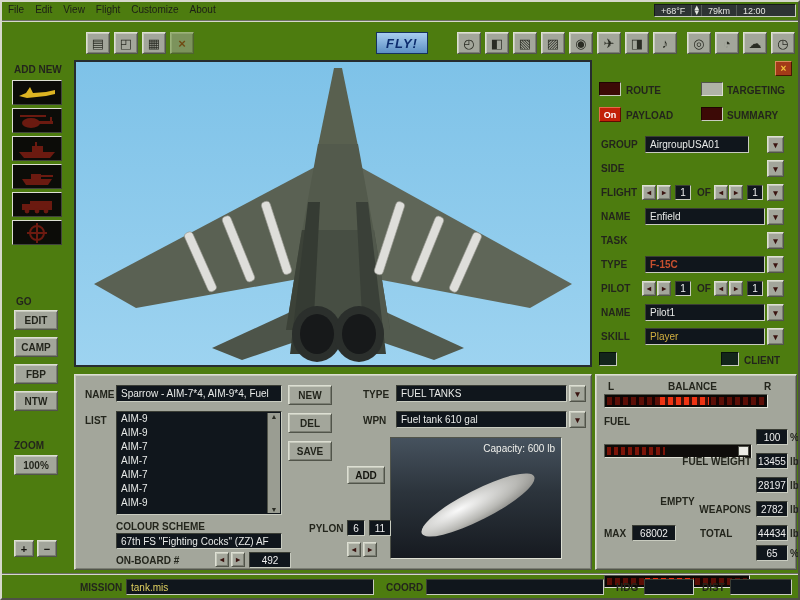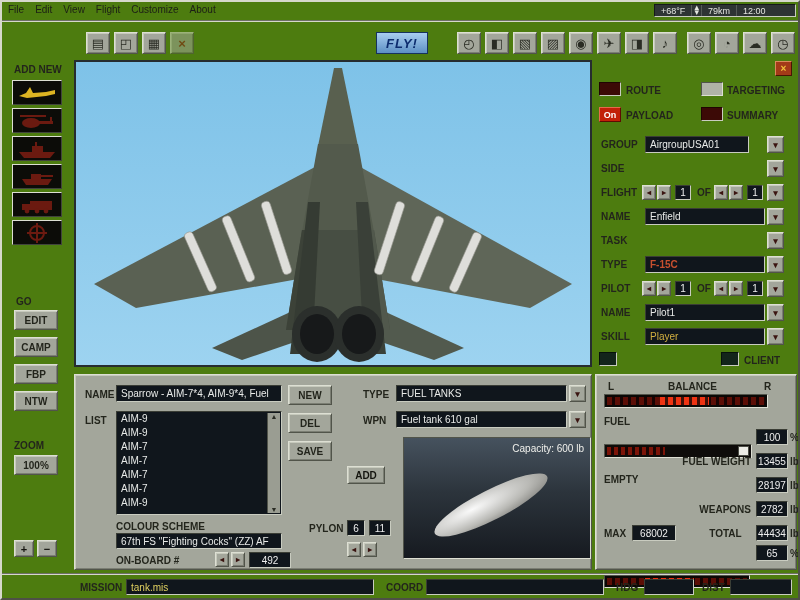--- a/index.html
+++ b/index.html
@@ -404,21 +404,21 @@
         <span>Fuel tank 610 gal</span>
       </div>
     <div class="abs raised btn dd" style="left:494px;top:36px">
         <span>▾</span>
       </div>
 
     <div class="abs raised btn" style="left:272px;top:91px;width:38px;height:18px;font-size:10px;font-weight:bold">
         <span>ADD</span>
       </div>
 
-    <div class="abs imgpanel" style="left:328px;top:62px;width:188px;height:122px">
+    <div class="abs imgpanel" style="left:315px;top:62px;width:172px;height:122px">
       <span class="abs" style="right:6px;top:5px;color:#f0f0ec;font-size:10px">Capacity: 600 lb</span>
       <span class="tank-shape"></span>
     </div>
 
     <div class="abs lbl" style="left:234px;top:148px">PYLON</div>
     <div class="abs vbox" style="left:272px;top:145px;width:18px;height:16px;justify-content:center">
         <span>6</span>
       </div>
     <div class="abs vbox" style="left:294px;top:145px;width:22px;height:16px;justify-content:center">
         <span>11</span>
@@ -465,37 +465,37 @@
         <span>100</span>
       </div>
     <span class="abs lbl" style="left:194px;top:57px">%</span>
 
     <span class="abs lbl" style="left:8px;top:81px;width:147px;text-align:right">FUEL WEIGHT</span>
     <div class="abs vbox" style="left:160px;top:78px;width:32px;height:16px">
         <span>13455</span>
       </div>
     <span class="abs lbl" style="left:194px;top:81px">lb</span>
 
-    <span class="abs lbl" style="left:8px;top:99px;width:147px;text-align:left">EMPTY</span>
+    <span class="abs lbl" style="left:8px;top:121px;width:147px;text-align:center">EMPTY</span>
     <div class="abs vbox" style="left:160px;top:102px;width:32px;height:16px">
         <span>28197</span>
       </div>
     <span class="abs lbl" style="left:194px;top:105px">lb</span>
 
     <span class="abs lbl" style="left:8px;top:129px;width:147px;text-align:right">WEAPONS</span>
     <div class="abs vbox" style="left:160px;top:126px;width:32px;height:16px">
         <span>2782</span>
       </div>
     <span class="abs lbl" style="left:194px;top:129px">lb</span>
 
     <span class="abs lbl" style="left:8px;top:153px">MAX</span>
     <div class="abs vbox" style="left:36px;top:150px;width:44px;height:16px">
         <span>68002</span>
       </div>
-    <span class="abs lbl" style="left:104px;top:153px;width:51px;text-align:center">TOTAL</span>
+    <span class="abs lbl" style="left:104px;top:153px;width:51px;text-align:left">TOTAL</span>
     <div class="abs vbox" style="left:160px;top:150px;width:32px;height:16px">
         <span>44434</span>
       </div>
     <span class="abs lbl" style="left:194px;top:153px">lb</span>
 
     <div class="abs ledbar" style="left:8px;top:172px;width:146px;height:13px">
       <span class="dim"></span>
         <span class="hot" style="left:28%;width:34%"></span>
     </div>
     <div class="abs vbox" style="left:160px;top:170px;width:32px;height:16px">

